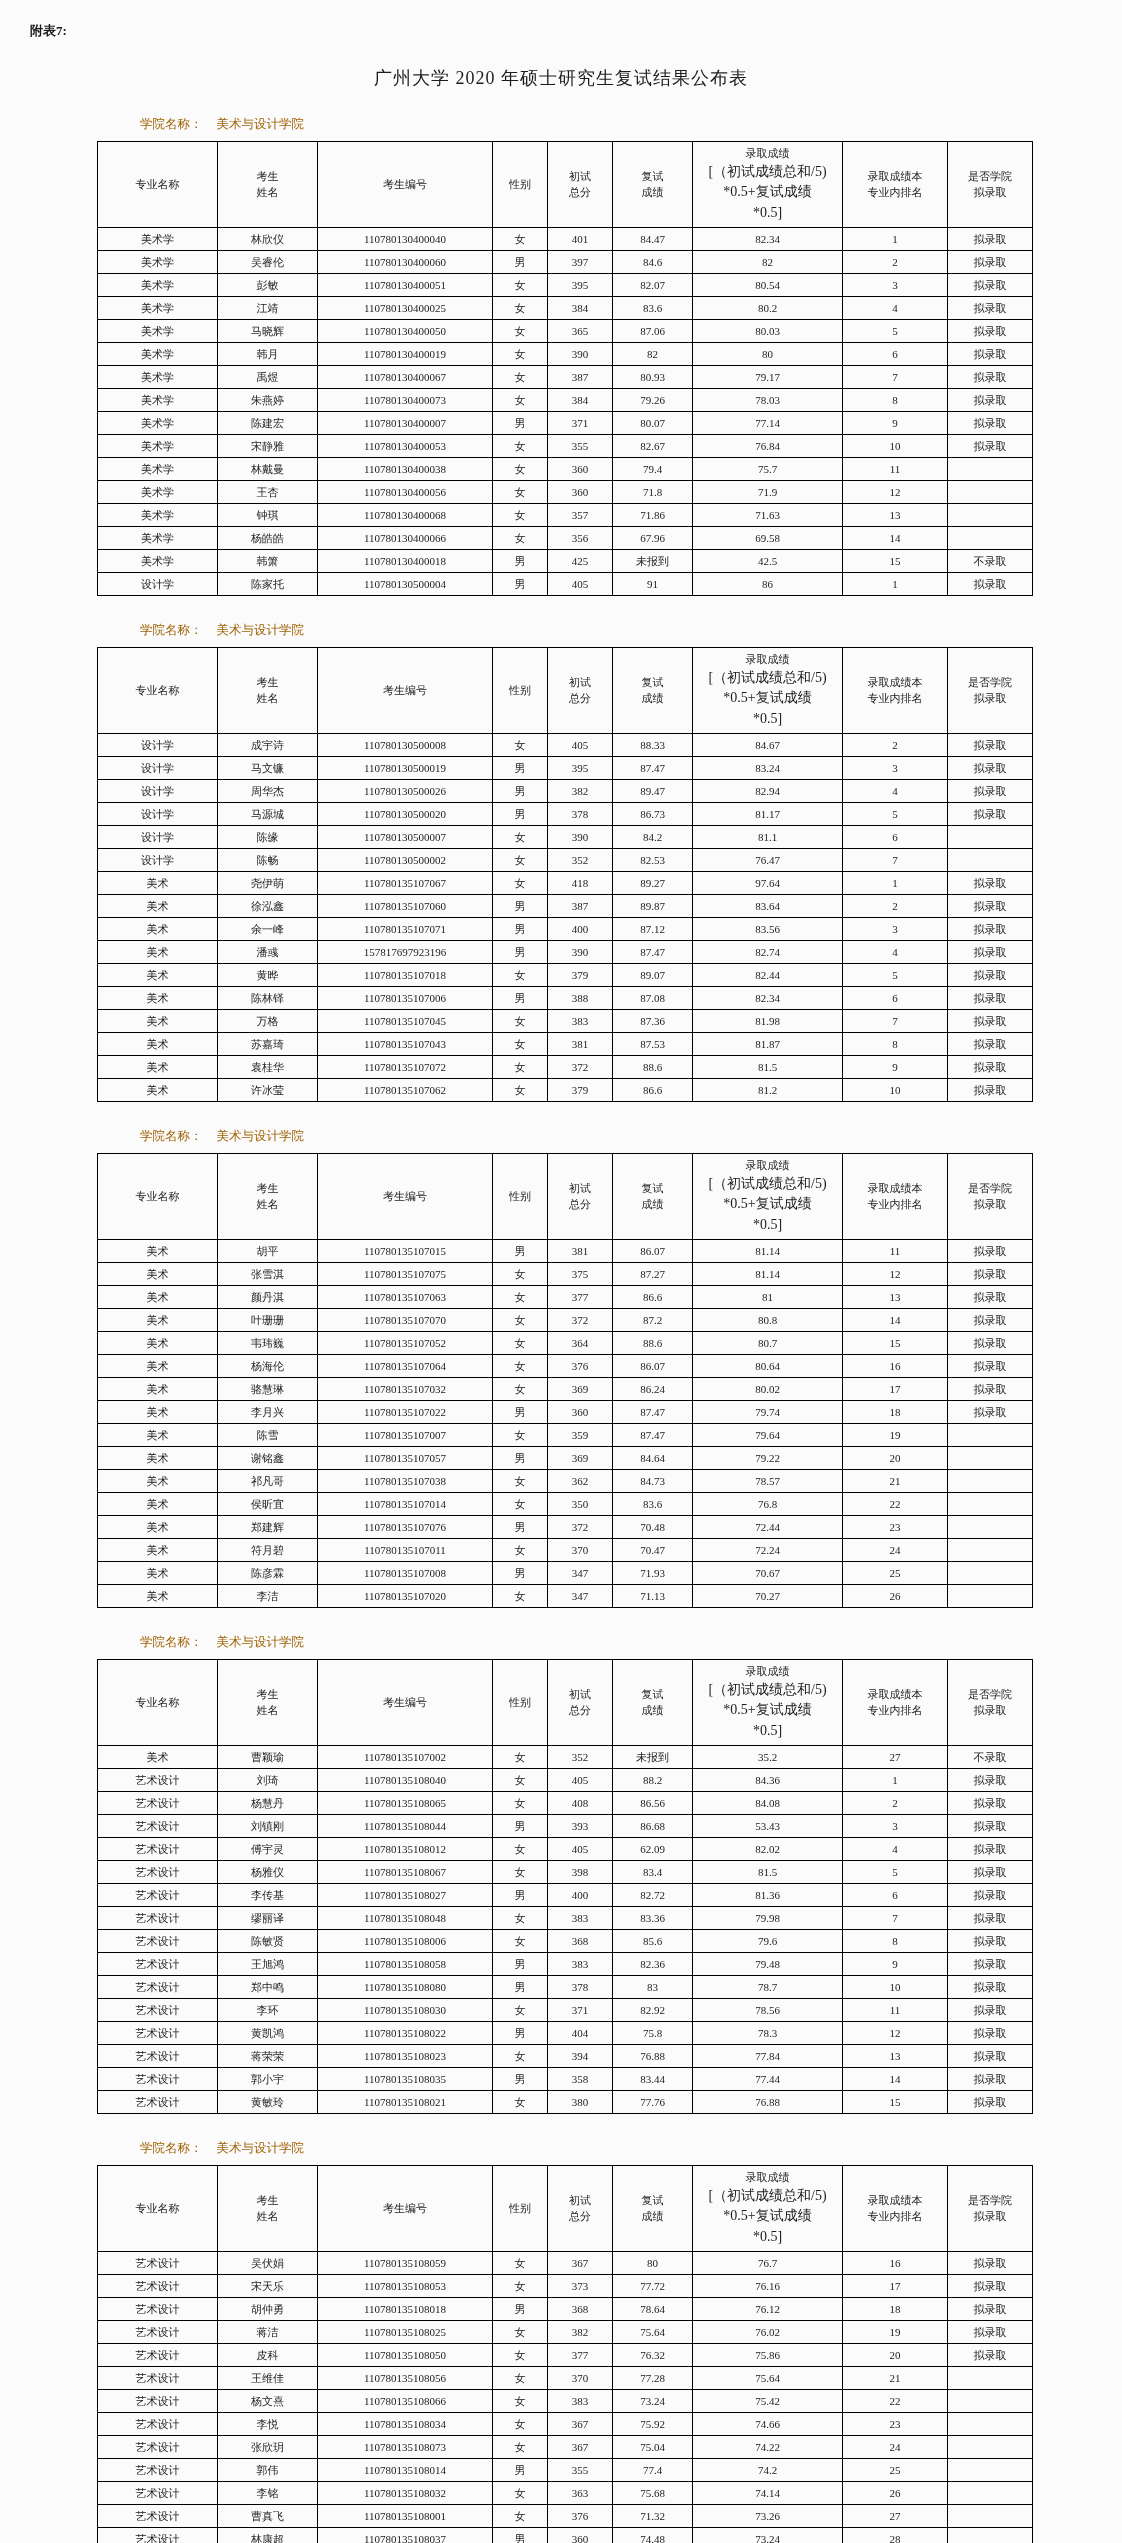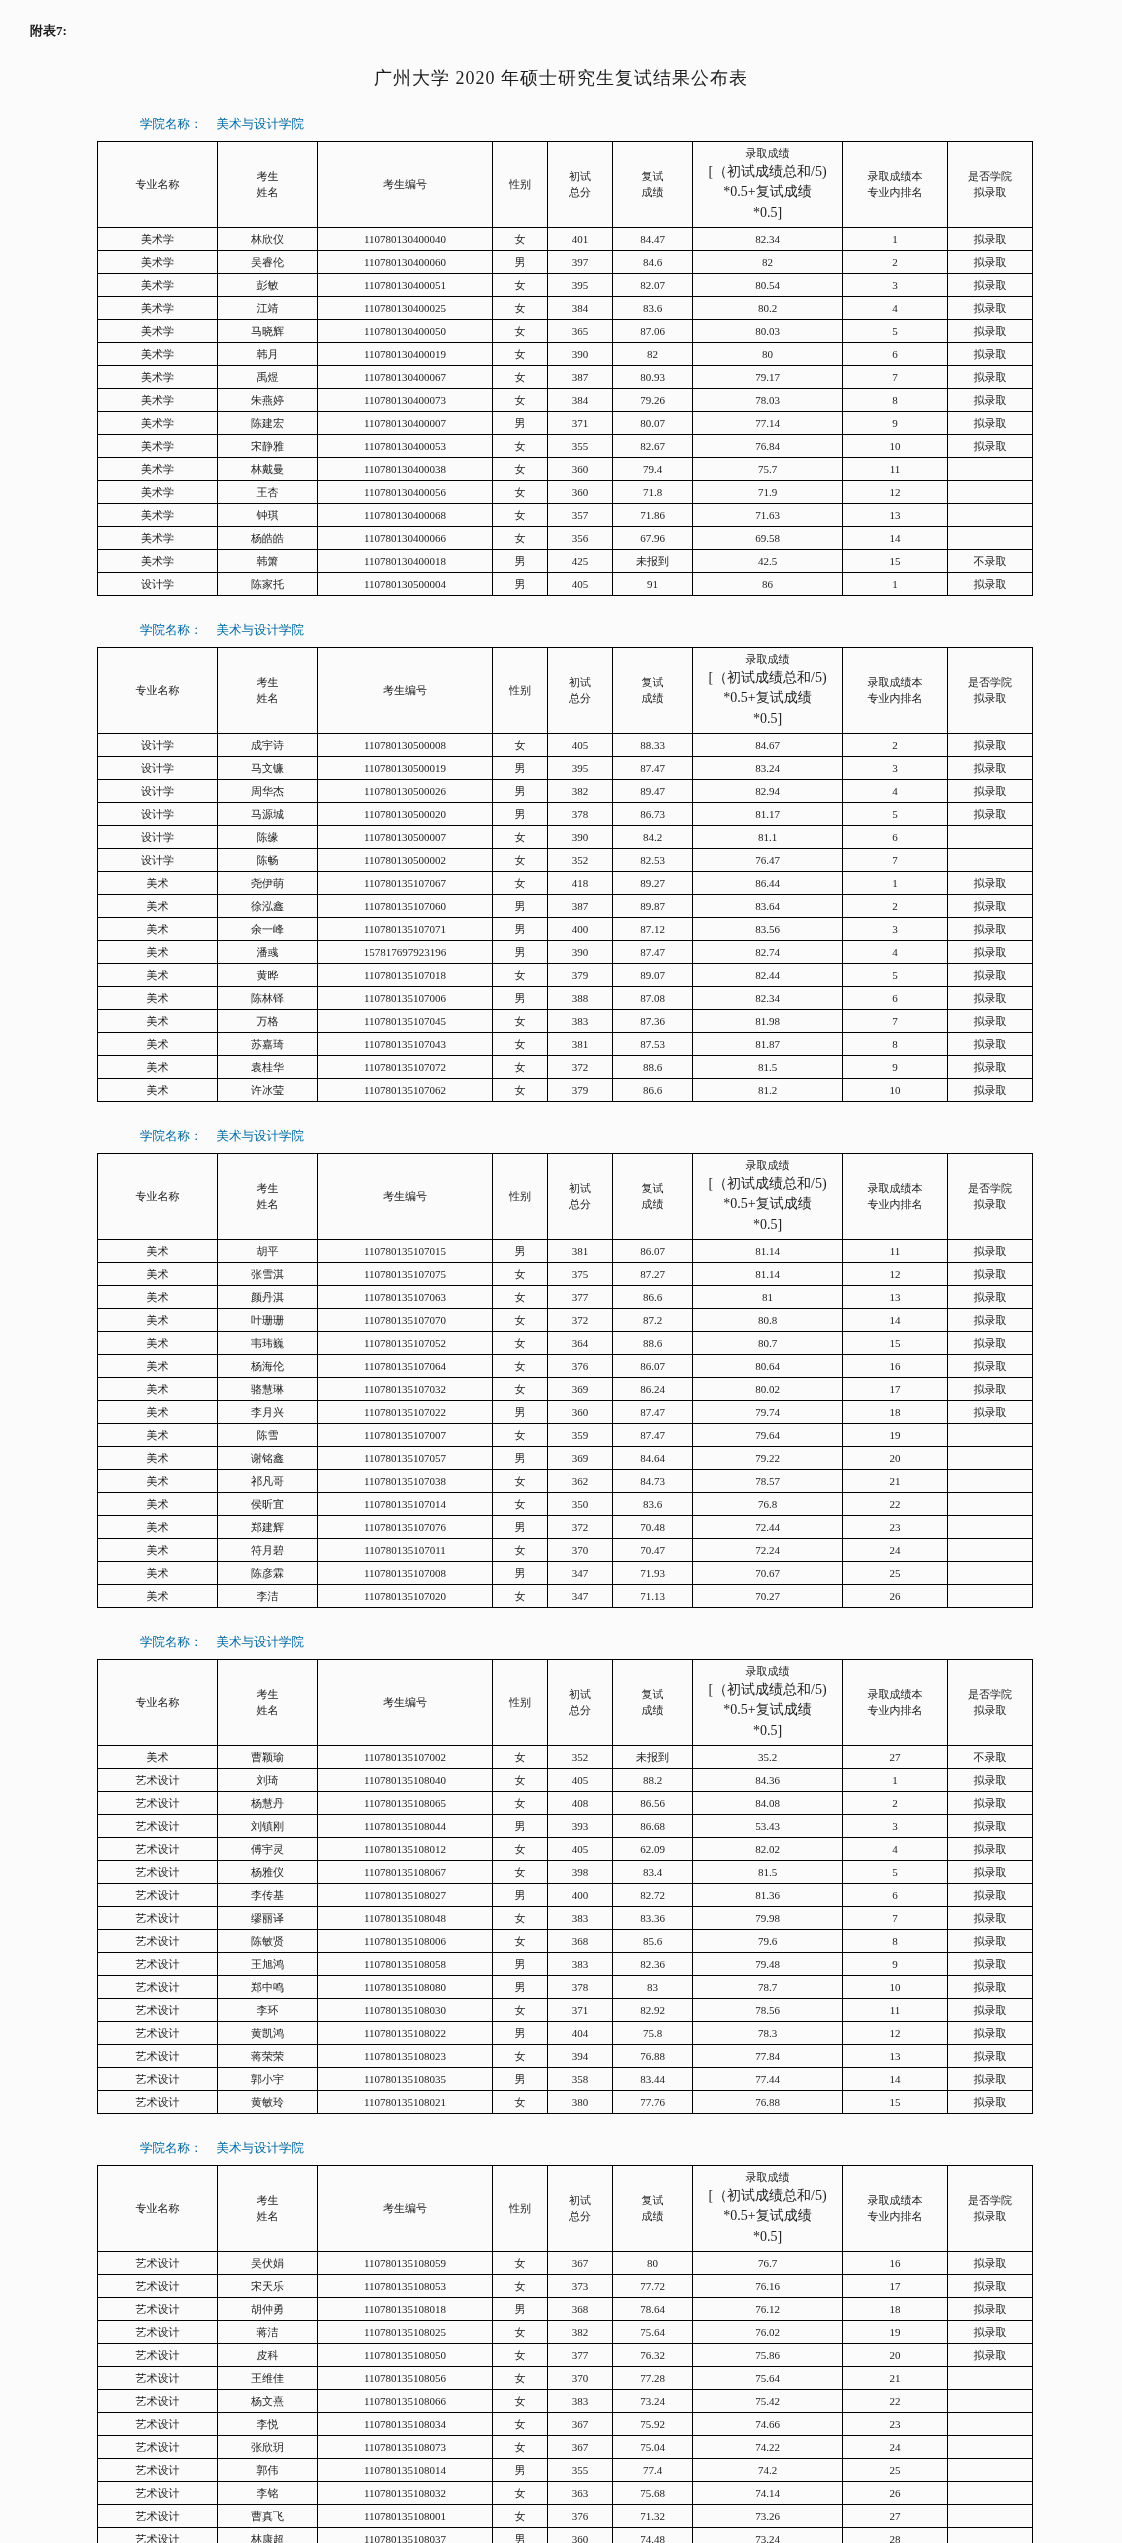--- a/index.html
+++ b/index.html
@@ -24,21 +24,21 @@
     text-align: center;
     font-size: 18px;
     font-weight: normal;
     margin: 26px 0 0 0;
     letter-spacing: 1px;
   }
   .section { margin-top: 0; }
   .college-line {
     margin: 26px 0 8px 140px;
     font-size: 12.5px;
-    color: #0369a1;
+    color: #a16207;
   }
   .college-line .college-name { margin-left: 14px; }
   table.results {
     border-collapse: collapse;
     table-layout: fixed;
     width: 935px;
     margin: 0 auto 0 97px;
     font-size: 11px;
     color: #1c1c1c;
   }
@@ -438,21 +438,21 @@
             <td>7</td>
             <td></td>
           </tr>
           <tr>
             <td>美术</td>
             <td>尧伊萌</td>
             <td>110780135107067</td>
             <td>女</td>
             <td>418</td>
             <td>89.27</td>
-            <td>86.44</td>
+            <td>97.64</td>
             <td>1</td>
             <td>拟录取</td>
           </tr>
           <tr>
             <td>美术</td>
             <td>徐泓鑫</td>
             <td>110780135107060</td>
             <td>男</td>
             <td>387</td>
             <td>89.87</td>

